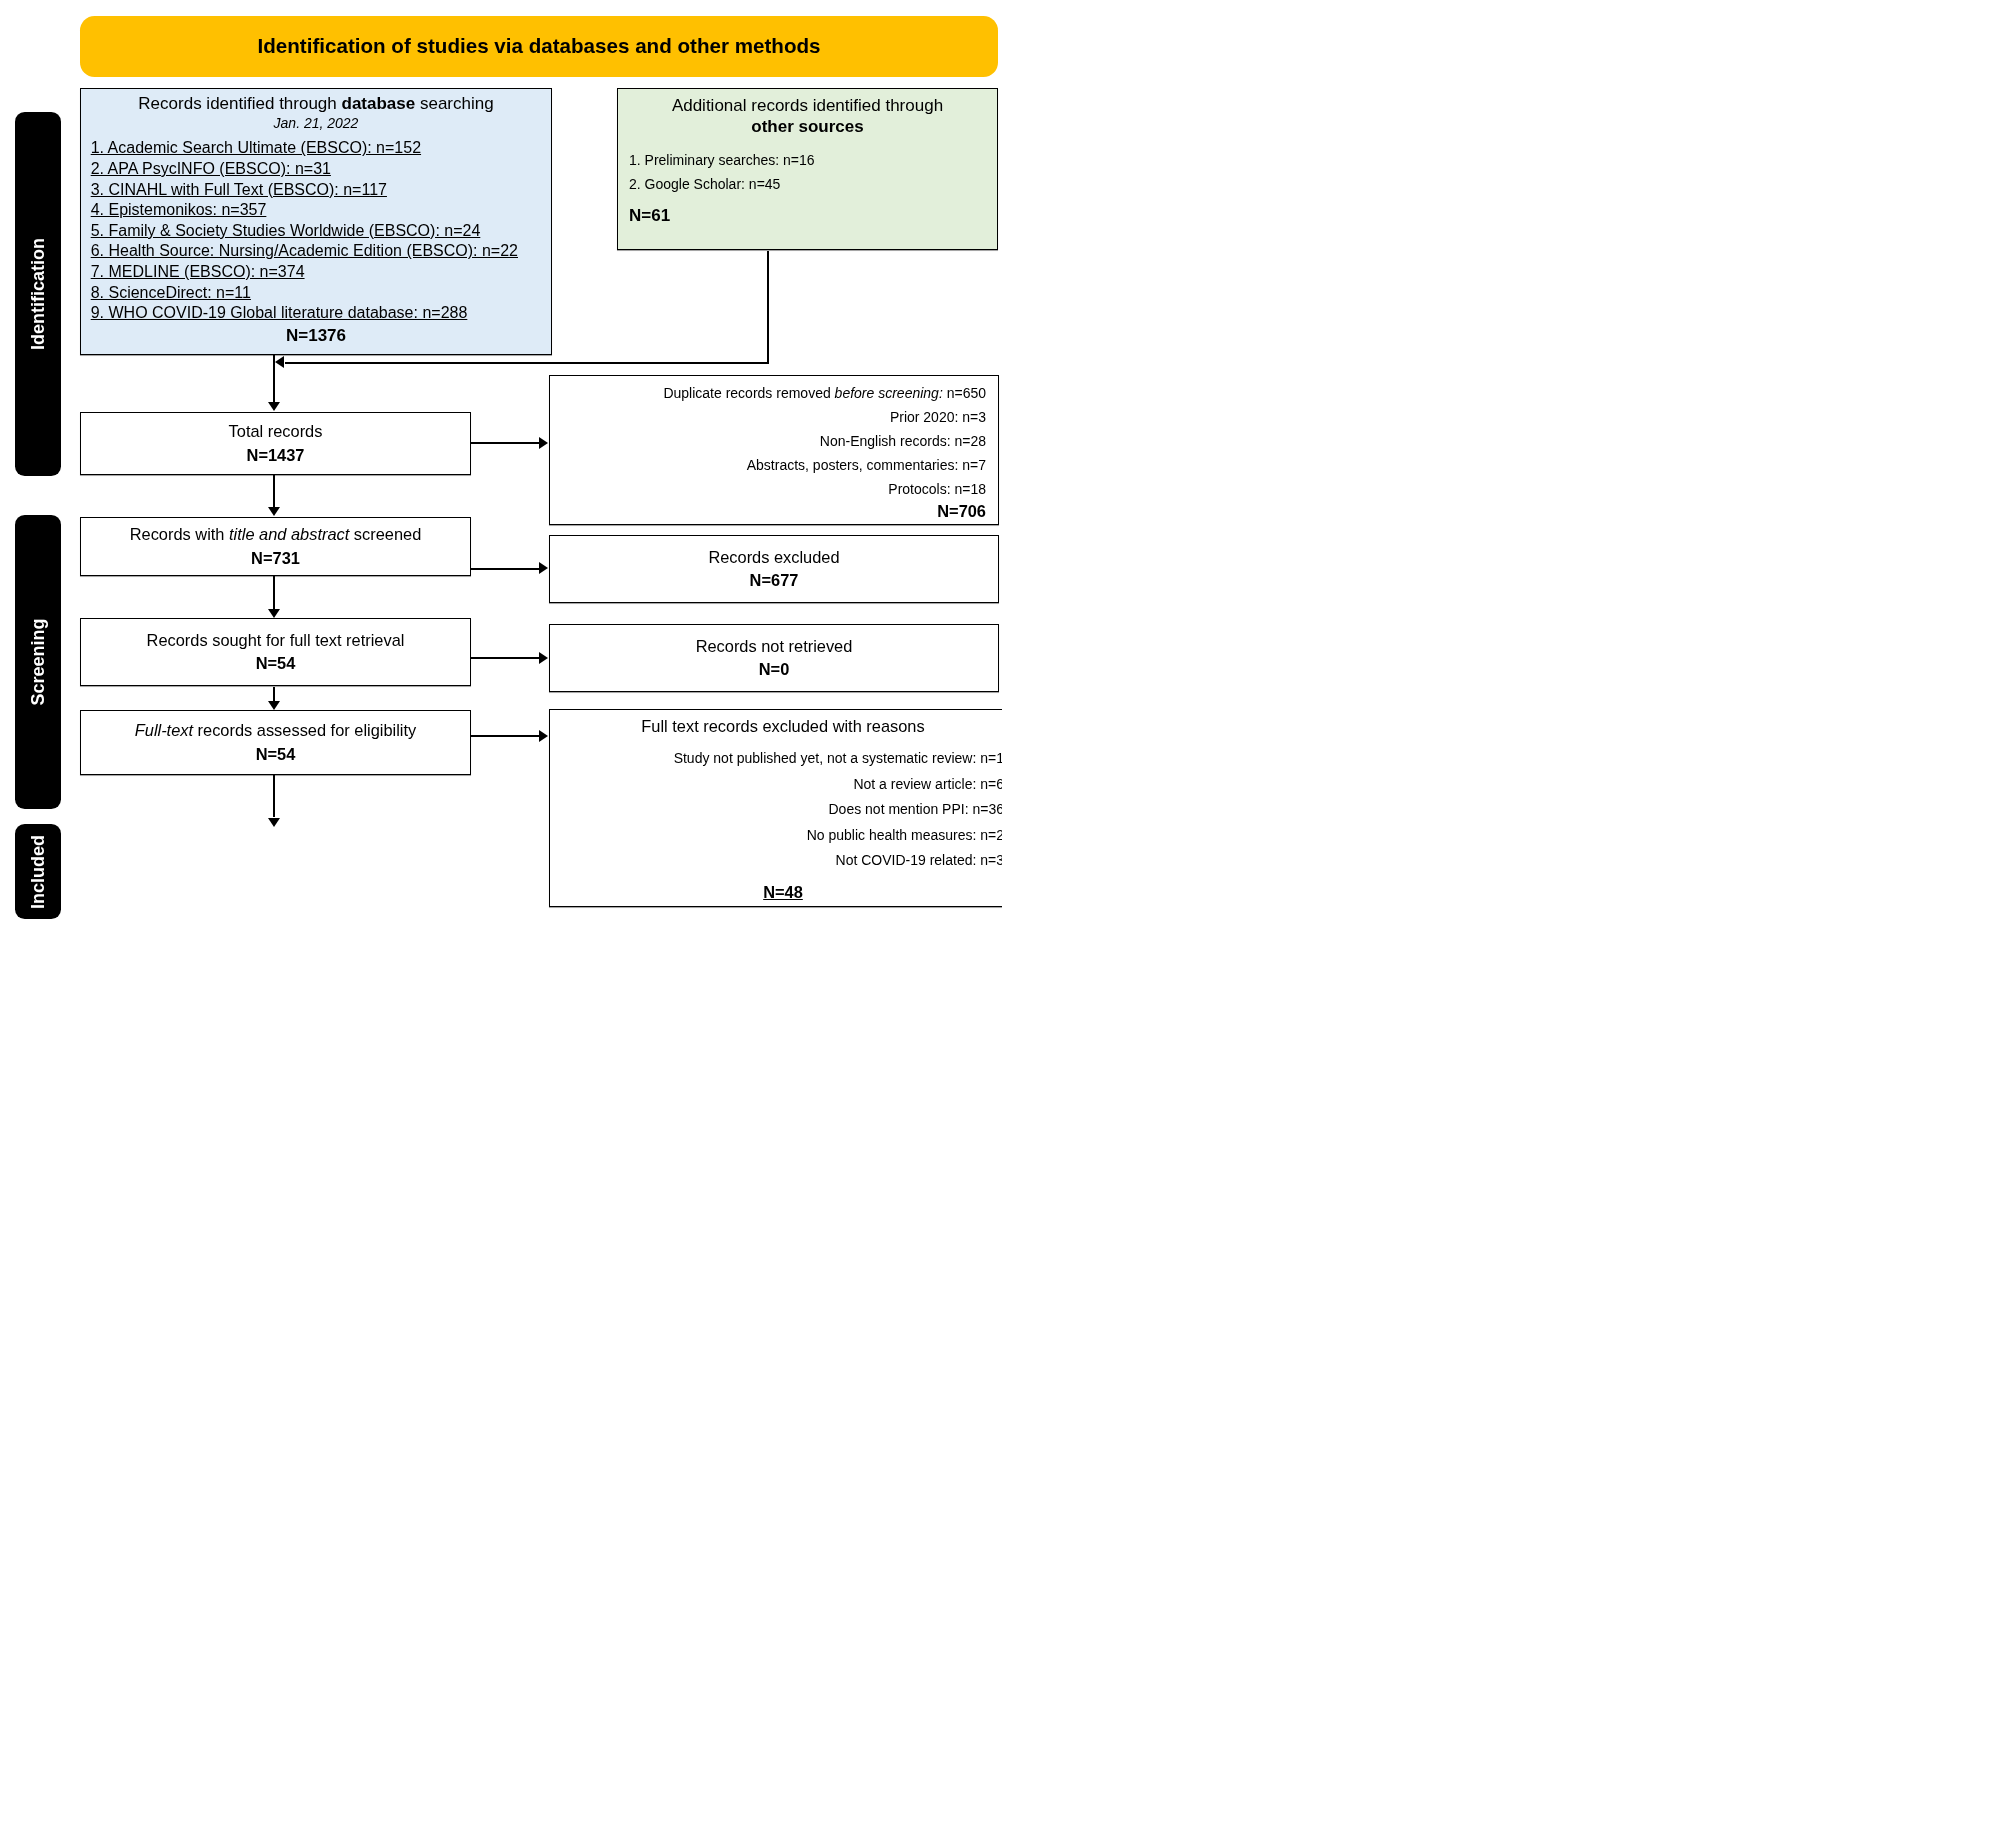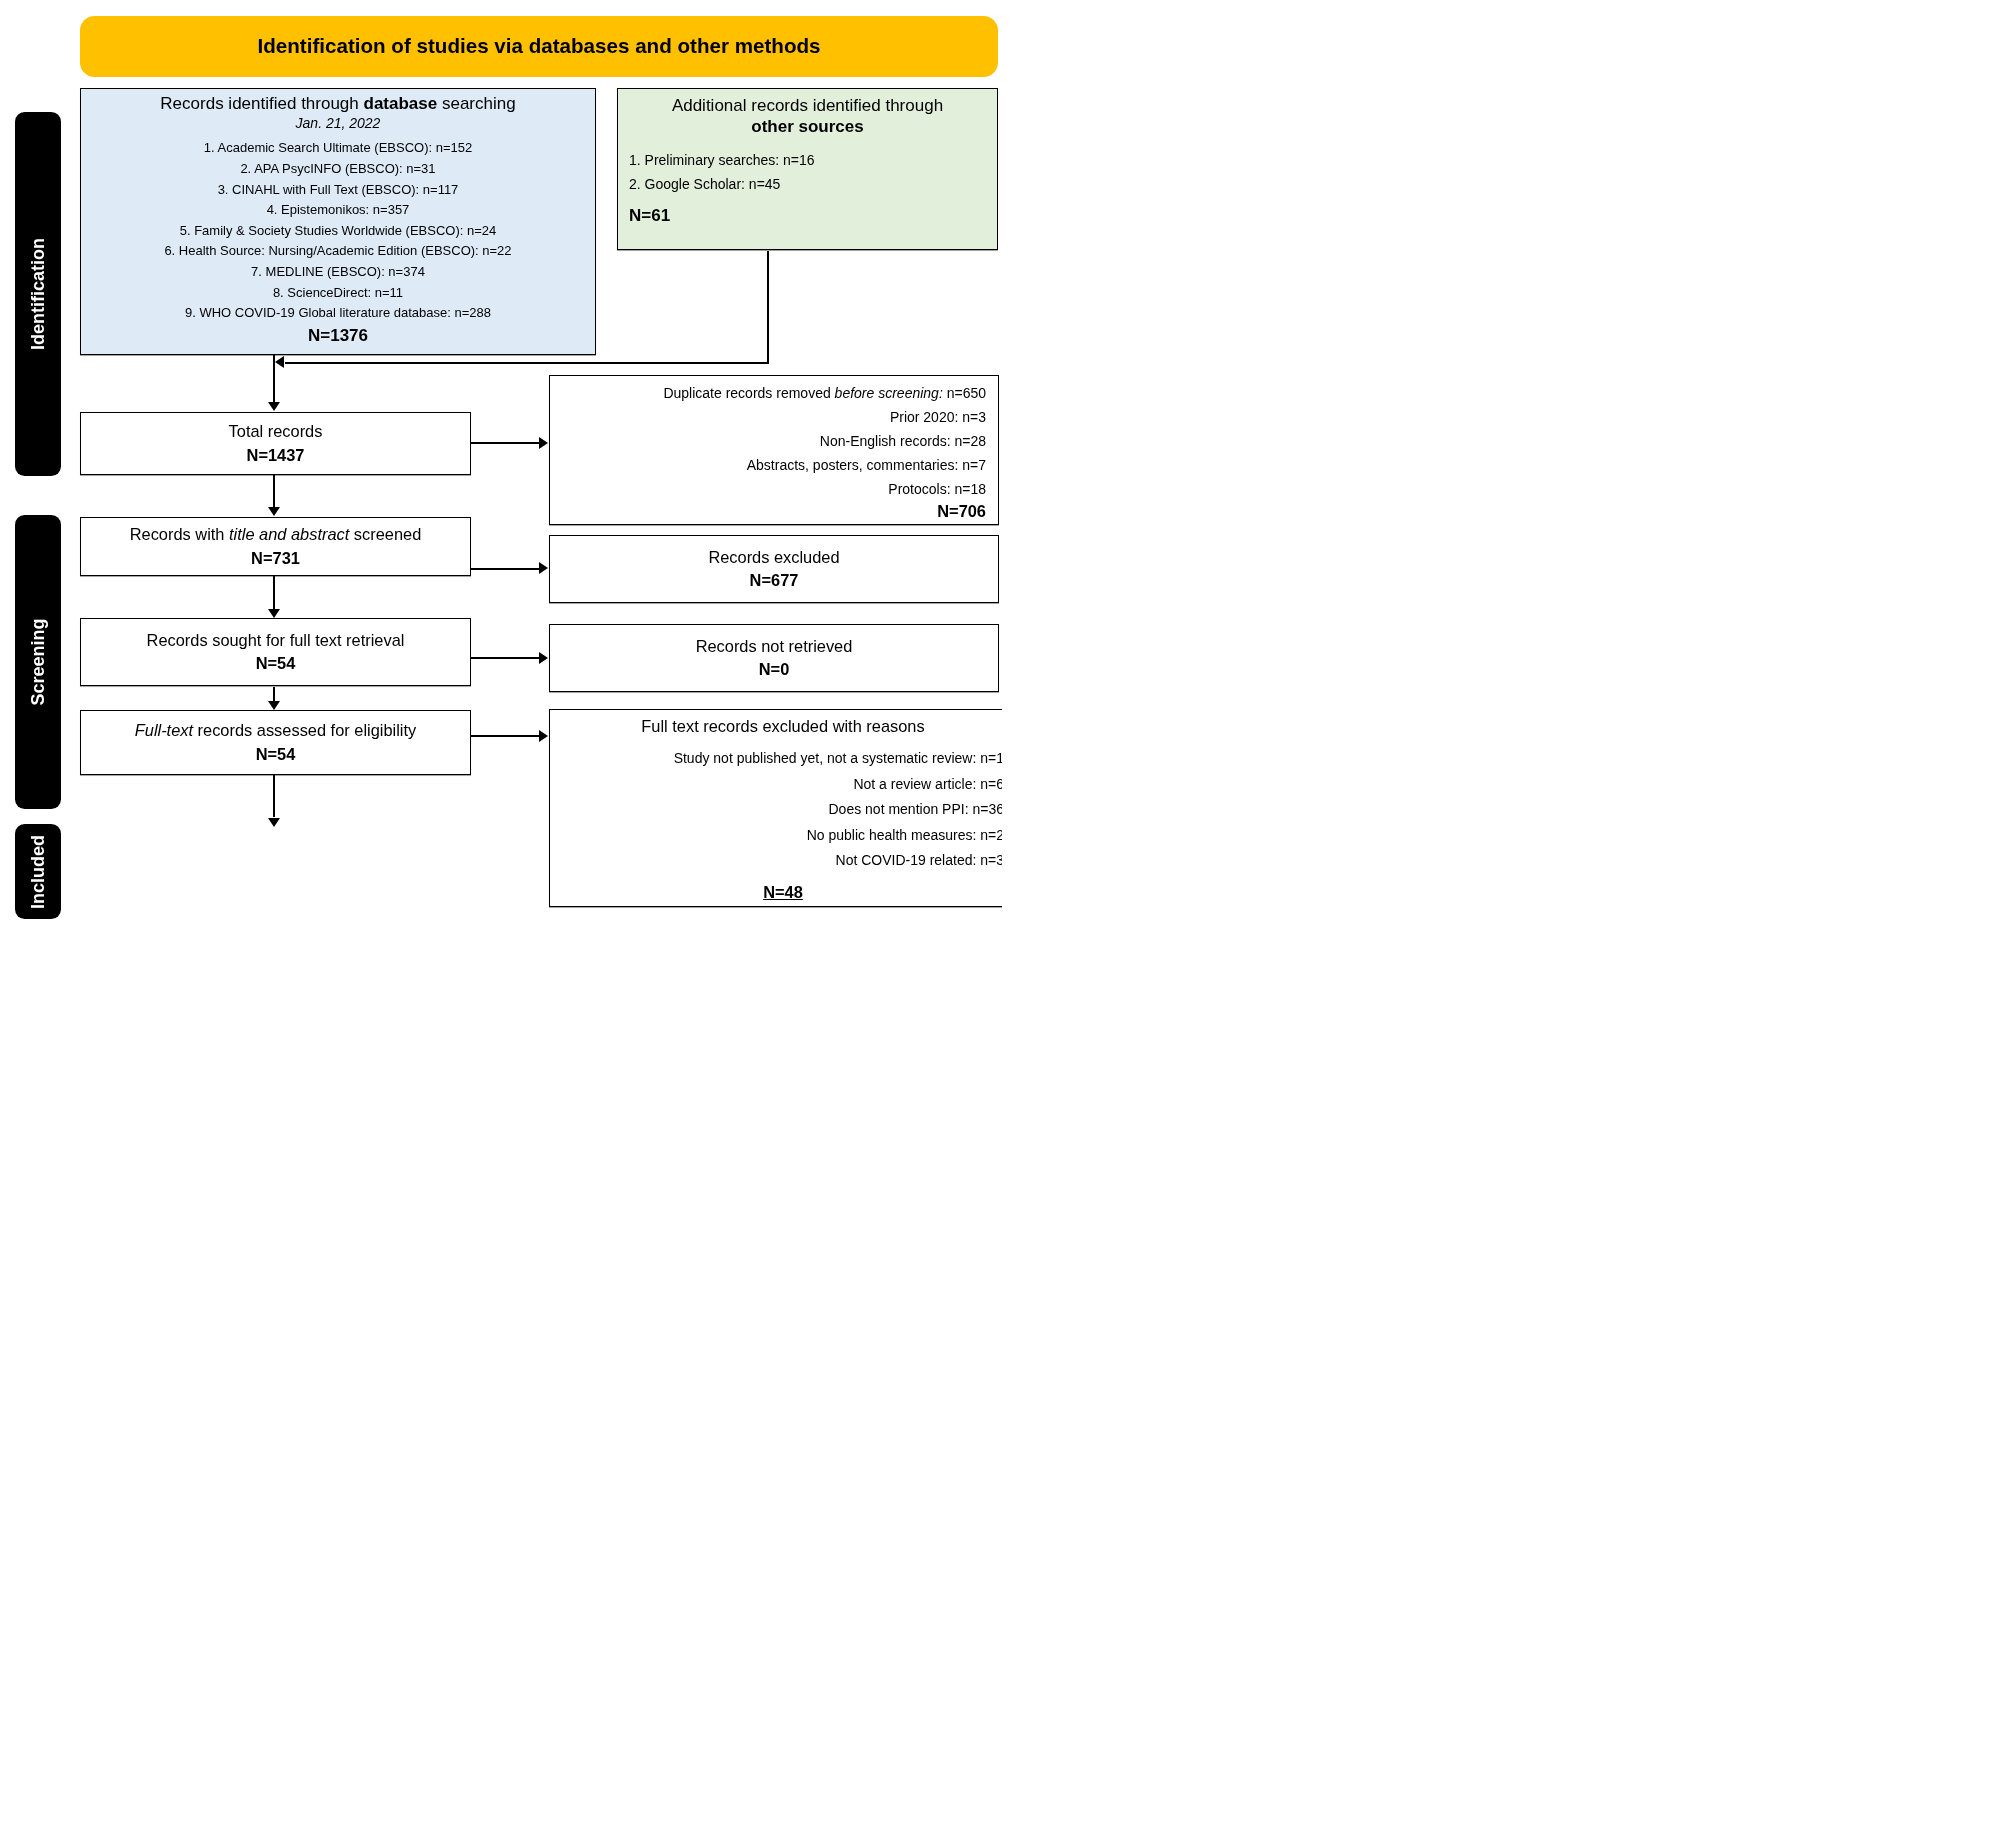--- a/index.html
+++ b/index.html
@@ -47,21 +47,21 @@
     display:flex;flex-direction:column;align-items:center;justify-content:center;
     text-align:center;
   }
   .lbl{font-size:16.4px;}
   .n-total{font-size:16.4px;font-weight:bold;}
   .gap8{row-gap:4.8px;}
   
   .db-box{padding:4.8px 9.7px;}
   .db-header{text-align:center;font-size:17px;line-height:20.6px;}
   .db-date{text-align:center;font-style:italic;font-size:14px;line-height:18px;margin-bottom:6px;}
-  .db-list{list-style:none;font-size:13px;line-height:20.6px;text-align:center;}
+  .db-list{list-style:none;font-size:16px;line-height:20.6px;text-align:left;text-decoration:underline;}
   .db-total{text-align:center;font-weight:bold;font-size:17px;margin-top:2.4px;}
   
   .os-box{padding:7.3px 11px;}
   .os-header{text-align:center;font-size:17px;line-height:20.6px;}
   .os-header .b2{font-weight:bold;}
   .os-list{list-style:none;font-size:14px;line-height:24px;text-align:left;margin-top:11px;}
   .os-total{text-align:left;font-weight:bold;font-size:17px;margin-top:9.7px;}
   
   .ralign{padding:4.8px 12px;font-size:14px;}
   .ralign .rline{text-align:right;line-height:24px;}
@@ -103,21 +103,21 @@
   <div class="stage-pill" style="top:112px;height:364px;">
     <span>Identification</span>
   </div>
   <div class="stage-pill" style="top:515px;height:294px;">
     <span>Screening</span>
   </div>
   <div class="stage-pill" style="top:824px;height:95px;">
     <span>Included</span>
   </div>
 
-  <div class="box fill-blue db-box" style="left:80px;top:88px;width:516px;height:267px;">
+  <div class="box fill-blue db-box" style="left:80px;top:88px;width:472px;height:267px;">
     <div class="db-header"><span>Records identified through </span><b>database</b><span> searching</span></div>
     <div class="db-date">Jan. 21, 2022</div>
     <ul class="db-list">
       <li>1. Academic Search Ultimate (EBSCO): n=152</li>
       <li>2. APA PsycINFO (EBSCO): n=31</li>
       <li>3. CINAHL with Full Text (EBSCO): n=117</li>
       <li>4. Epistemonikos: n=357</li>
       <li>5. Family &amp; Society Studies Worldwide (EBSCO): n=24</li>
       <li>6. Health Source: Nursing/Academic Edition (EBSCO): n=22</li>
       <li>7. MEDLINE (EBSCO): n=374</li>

